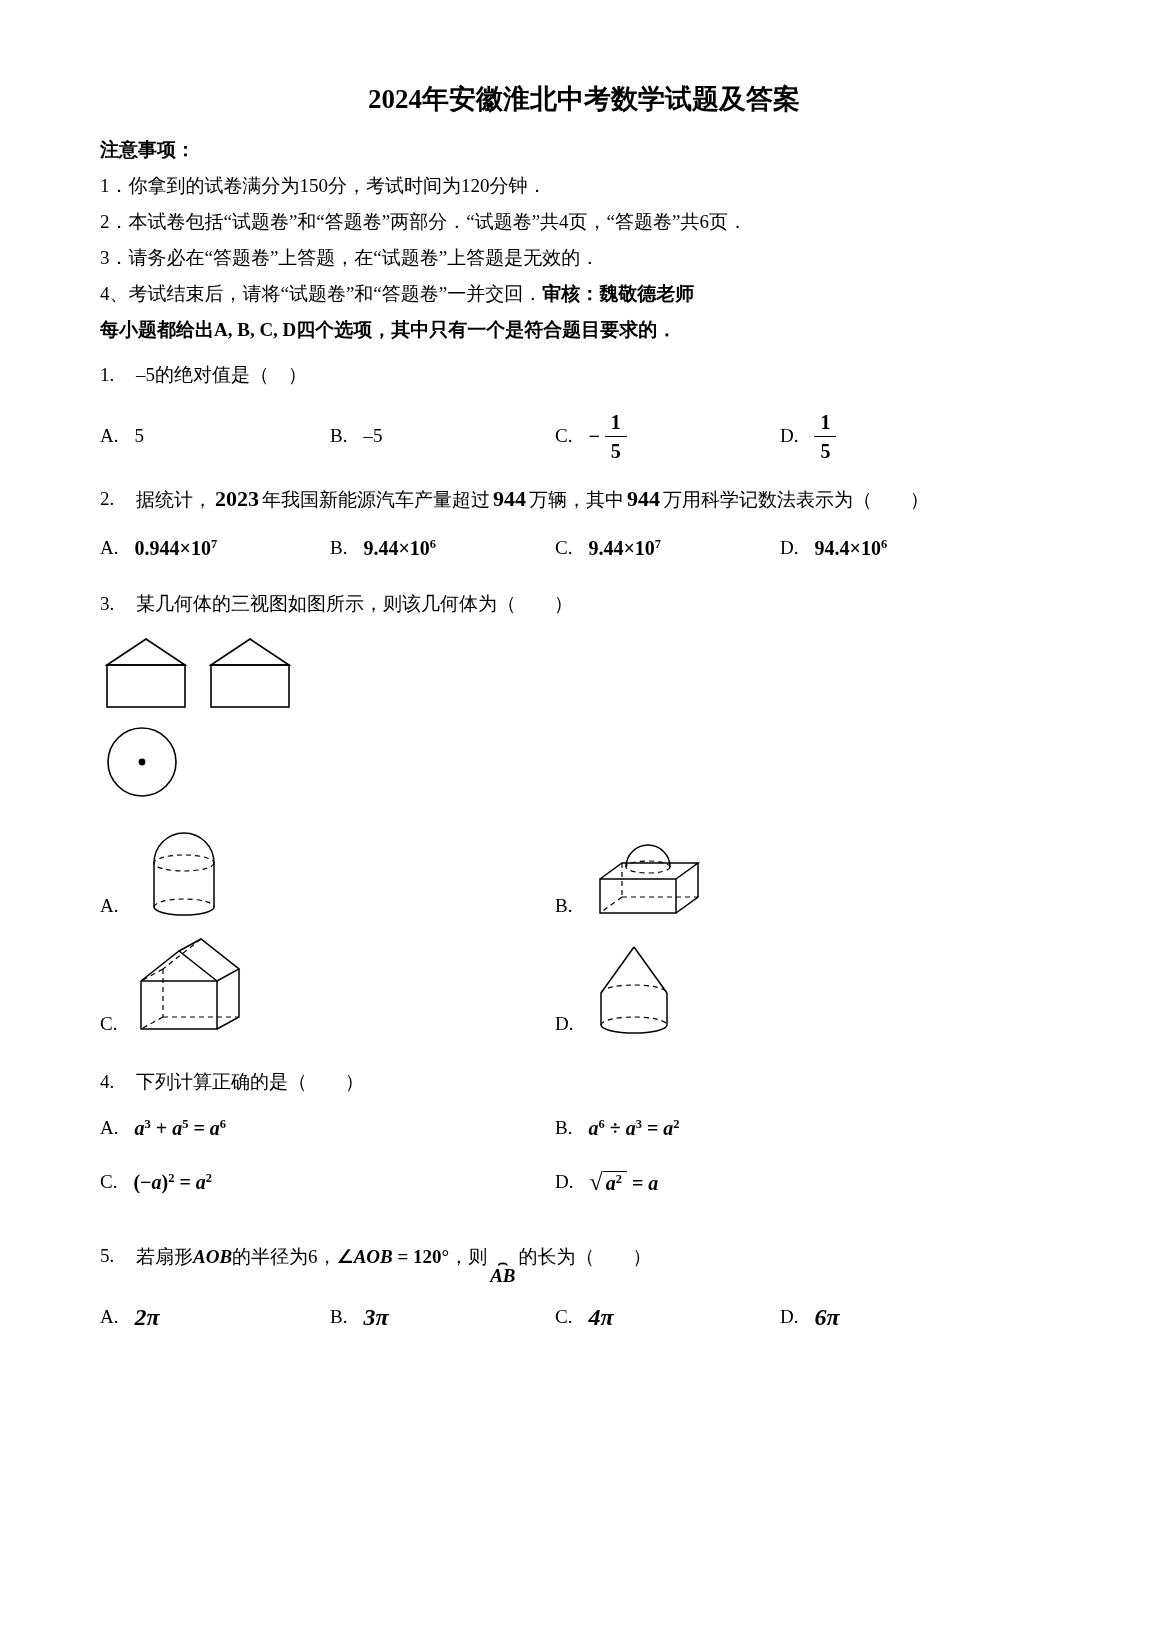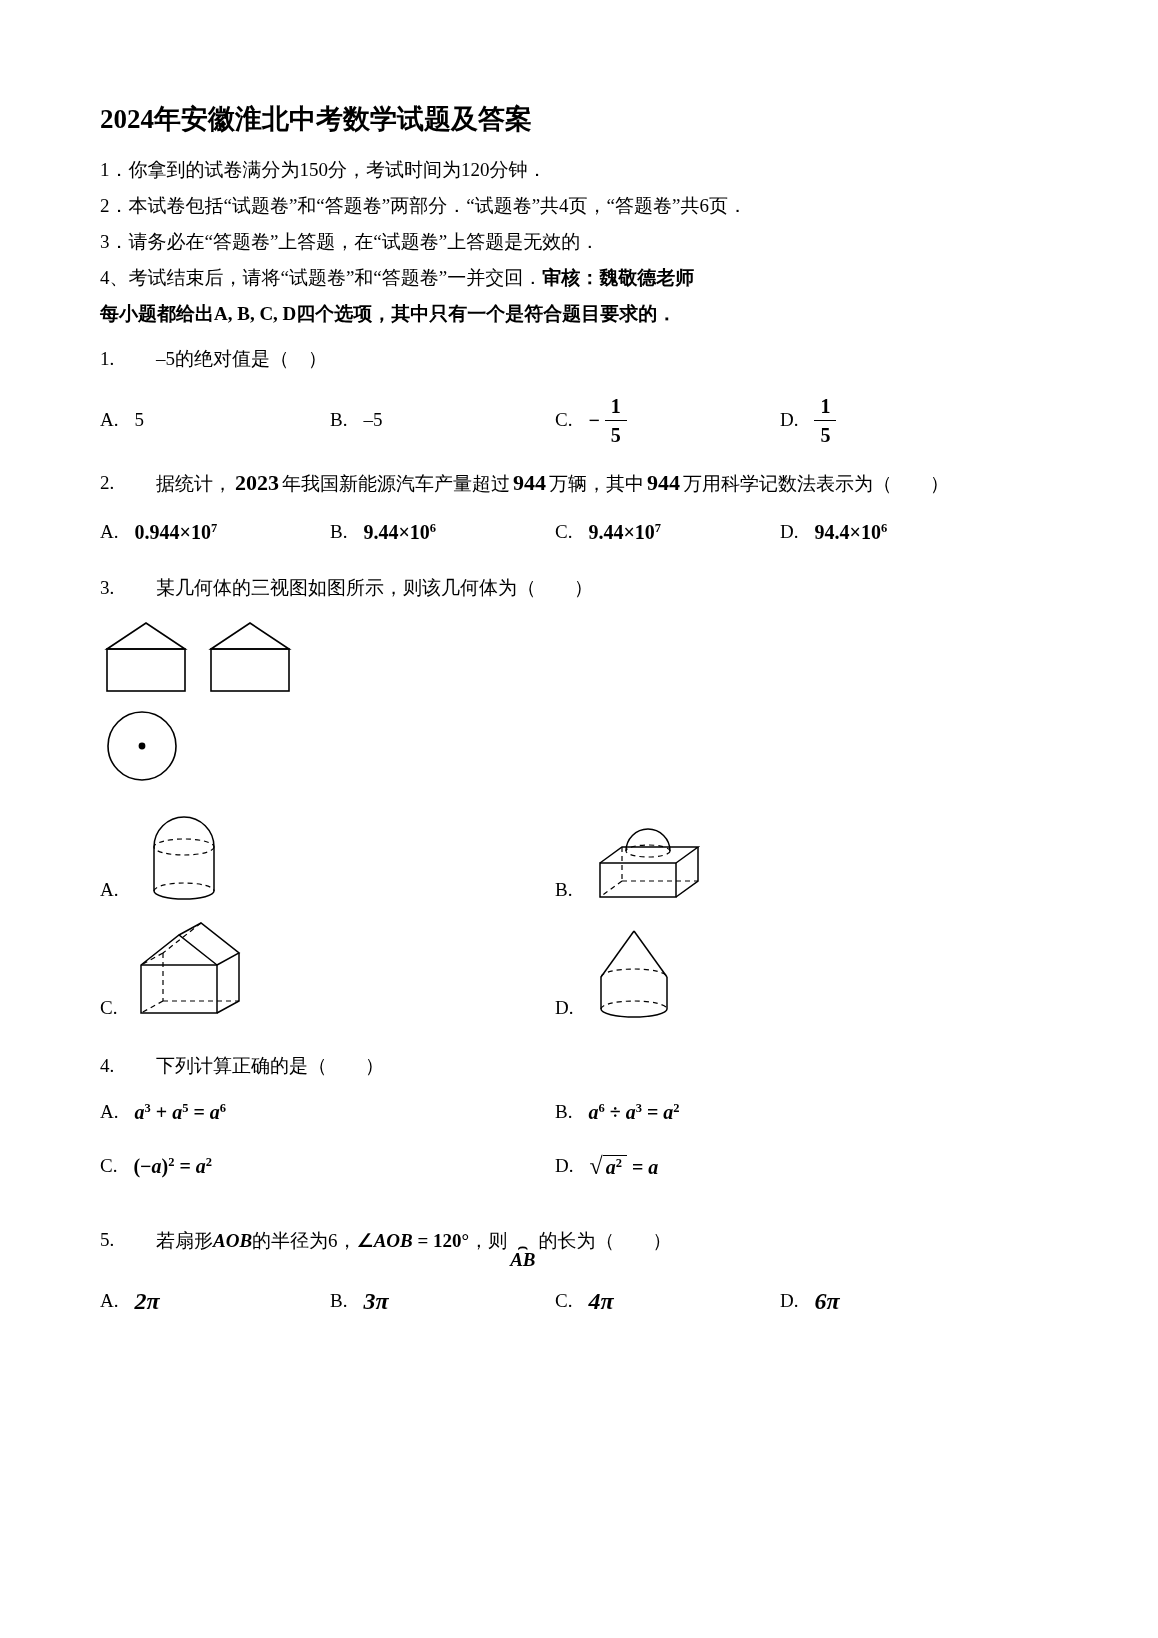--- a/index.html
+++ b/index.html
@@ -3,26 +3,26 @@
 <meta charset="utf-8">
 <style>
   *{margin:0;padding:0;box-sizing:border-box;}
   html,body{background:#ffffff;}
   body{
     width:1158px;height:1638px;position:relative;overflow:hidden;
     color:#000;font-size:19px;
     font-family:"Liberation Serif","DejaVu Serif",serif;
   }
   .page{padding:80px 90px 0 100px;}
-  .title{font-size:27px;font-weight:700;line-height:38px;margin-bottom:14px;margin-top:20px;}
+  .title{text-align:center;font-size:27px;font-weight:700;line-height:38px;margin-bottom:14px;}
   .line{line-height:36px;}
   .bold{font-weight:700;}
   .qline{display:flex;line-height:38px;}
   .qnum{flex:0 0 36px;}
-  .qtext{flex:1;margin-left:20px;}
+  .qtext{flex:1;}
   .mt8{margin-top:8px;}.mt12{margin-top:12px;}.mt14{margin-top:14px;}.mt26{margin-top:26px;}.mt28{margin-top:28px;}
 
   .opts4{display:grid;grid-template-columns:230px 225px 225px 1fr;align-items:center;}
   .opts2{display:grid;grid-template-columns:455px 1fr;align-items:center;}
   .option{display:flex;align-items:center;}
   .olabel{margin-right:16px;}
   .q1opts{margin:10px 0 4px;min-height:64px;}
   .q2opts{margin-top:6px;height:46px;}
   .q4opts{height:54px;}
   .q5opts{margin-top:12px;height:40px;}
@@ -52,20 +52,21 @@
   .figopt .olabel{margin-right:18px;line-height:26px;}
   svg{display:block;}
 </style>
 </head>
 <body>
 
 <div class="page">
 
   <h1 class="title">2024年安徽淮北中考数学试题及答案</h1>
 
+  <p class="line bold">注意事项：</p>
   <p class="line">1．你拿到的试卷满分为150分，考试时间为120分钟．</p>
   <p class="line">2．本试卷包括“试题卷”和“答题卷”两部分．“试题卷”共4页，“答题卷”共6页．</p>
   <p class="line">3．请务必在“答题卷”上答题，在“试题卷”上答题是无效的．</p>
   <p class="line"><span>4、考试结束后，请将“试题卷”和“答题卷”一并交回．</span><span class="bold">审核：魏敬德老师</span></p>
 
   <p class="line bold">每小题都给出A, B, C, D四个选项，其中只有一个是符合题目要求的．</p>
 
   <div class="qline mt8">
     <span class="qnum">1.</span>
     <span class="qtext">–5的绝对值是（　）</span>

